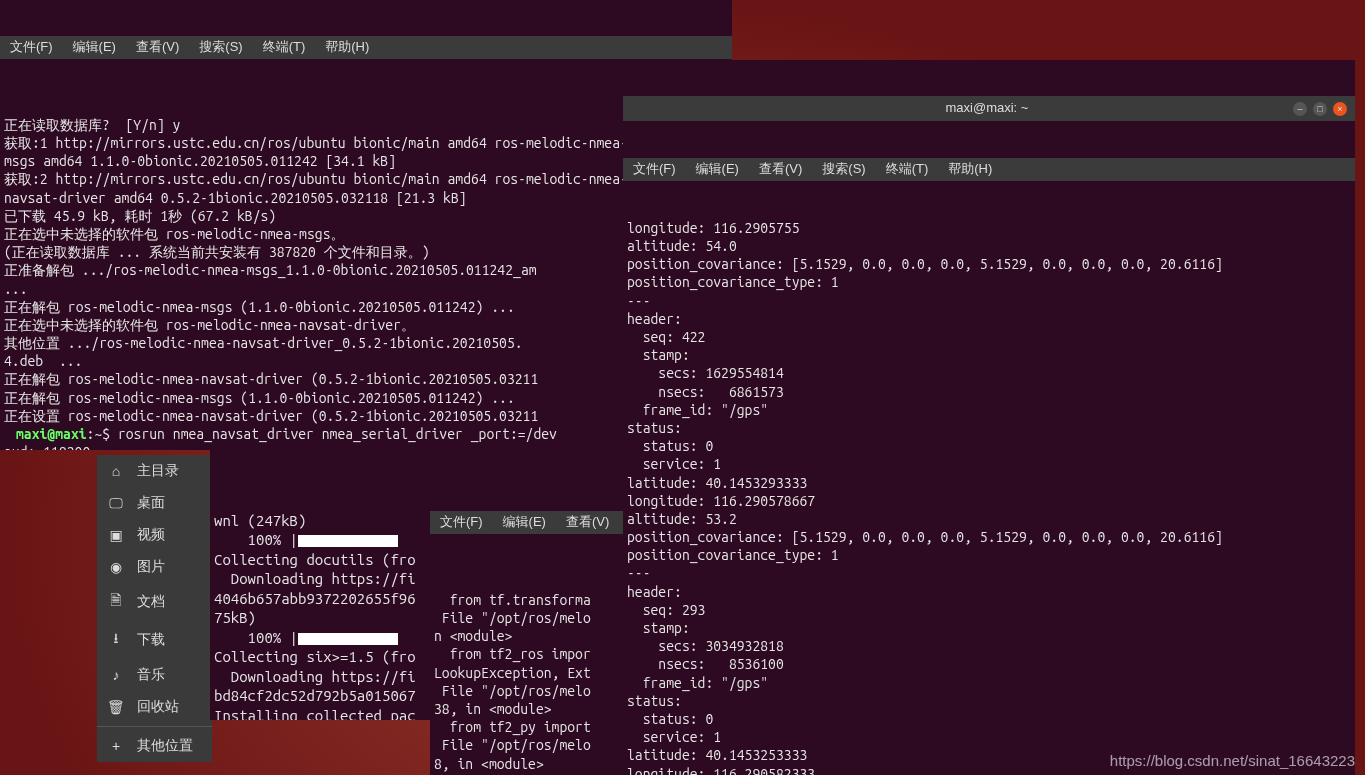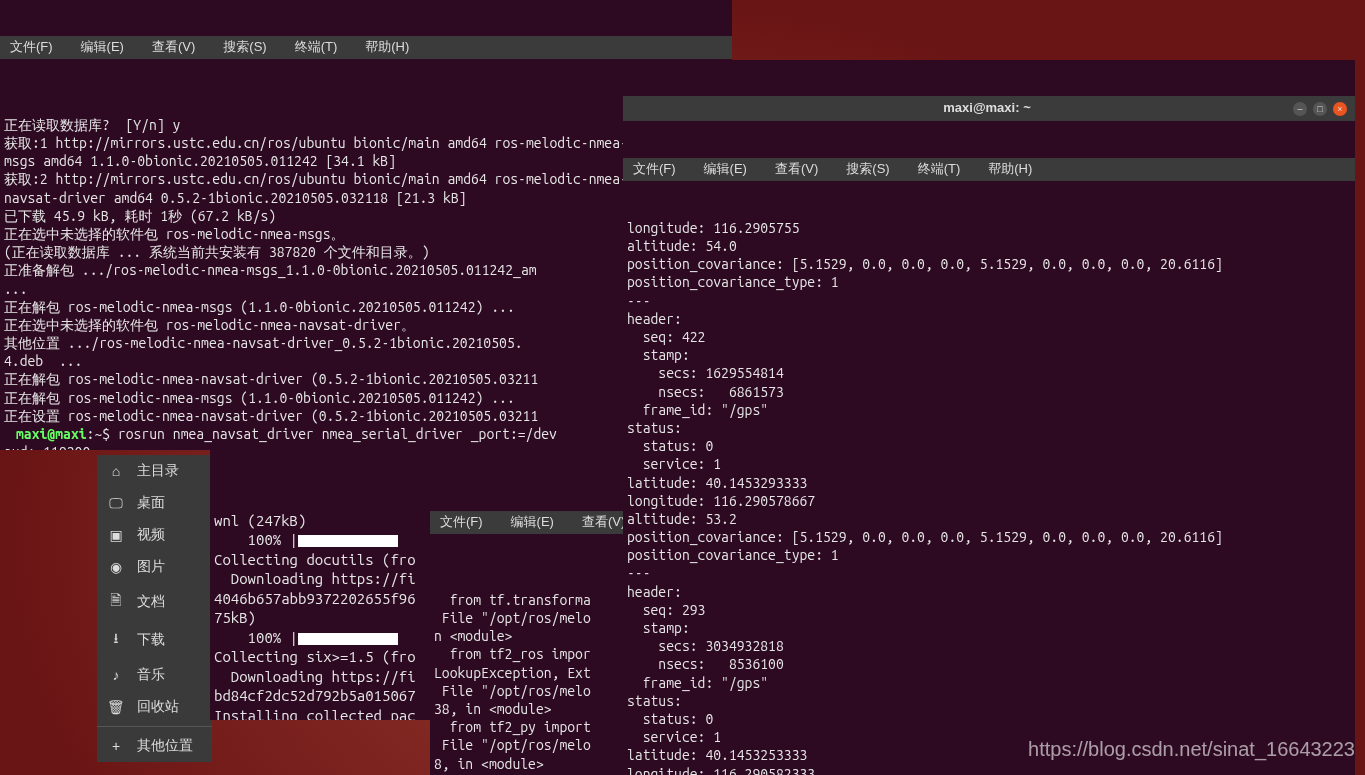--- a/index.html
+++ b/index.html
@@ -10,43 +10,43 @@
     overflow: hidden;
     position: relative;
     font-size: 14px;
   }
   .desktop-gradient {
     position: absolute; inset: 0;
     background: radial-gradient(ellipse at 50% 70%, #9a3a30 0%, #6a1515 70%);
     z-index: 0;
   }
   .watermark {
-    position: absolute; bottom: 14px; right: 10px;
+    position: absolute; bottom: 6px; right: 10px;
     color: rgba(255,255,255,0.6); font-family: sans-serif;
-    font-size: 20px; z-index: 100; text-align: center;
+    font-size: 15px; z-index: 100; text-align: center;
   }
 
   
   .file-sidebar {
     position: absolute; left: 97px; top: 455px; width: 115px;
     background: #3a3a3a; color: #ddd;
     z-index: 5; font-family: sans-serif;
     font-size: 14px;
   }
   .file-sidebar .row { display:flex; align-items:center; gap:12px; padding:7px 10px; }
   .file-sidebar .row .ic { width:18px; text-align:center; font-size:14px; }
   .file-sidebar .sep { border-top:1px solid #555; margin:3px 0; }
 
   .term {
     position:absolute; background:#2d0a22; color:#e6e6e6;
     line-height:1.3; white-space:pre; overflow:hidden;
     font-size:14px;
   }
   .term .menubar {
-    display:flex; gap:20px; padding:2px 6px;
+    display:flex; gap:12px; padding:2px 6px;
     background:#3b3b3b; color:#ddd; font-family:sans-serif;
     font-size:13px;
   }
   .term .menubar span { padding:1px 4px; }
   .term .body { padding:2px 4px; }
   .prompt-user { color:#66ff66; font-weight:bold;padding-left:12px; }
 
   
   #t1 { left:0; top:0; width:732px; height:450px; z-index:10; }
 
@@ -57,21 +57,21 @@
   #t3 { left:430px; top:475px; width:200px; height:300px; z-index:9; font-size:14px; }
   #t3 .menubar { background:#3b3b3b; }
 
   
   #t4 { left:623px; top:60px; width:732px; height:715px; z-index:12; }
   #t4 .titlebar {
     background:#3b3b3b; color:#ddd; display:flex; align-items:center;
     justify-content:space-between; padding:4px 8px; font-family:sans-serif;
     font-size:13px;
   }
-  #t4 .titlebar .center { flex:1; text-align:center; font-weight:bold; }
+  #t4 .titlebar .center { flex:1; text-align:center; font-weight:normal; }
   #t4 .winbtn { display:flex; gap:6px; }
   #t4 .winbtn div { width:14px; height:14px; border-radius:50%; background:#555; font-size:9px; line-height:14px; text-align:center; }
   #t4 .winbtn .close { background:#e95420; }
   .progress-bar { display:inline-block; background:#fff; height:12px; vertical-align:middle; }
 </style>
 </head>
 <body>
 
 <div class="desktop-gradient"></div>
 <div class="watermark">https://blog.csdn.net/sinat_16643223</div>

